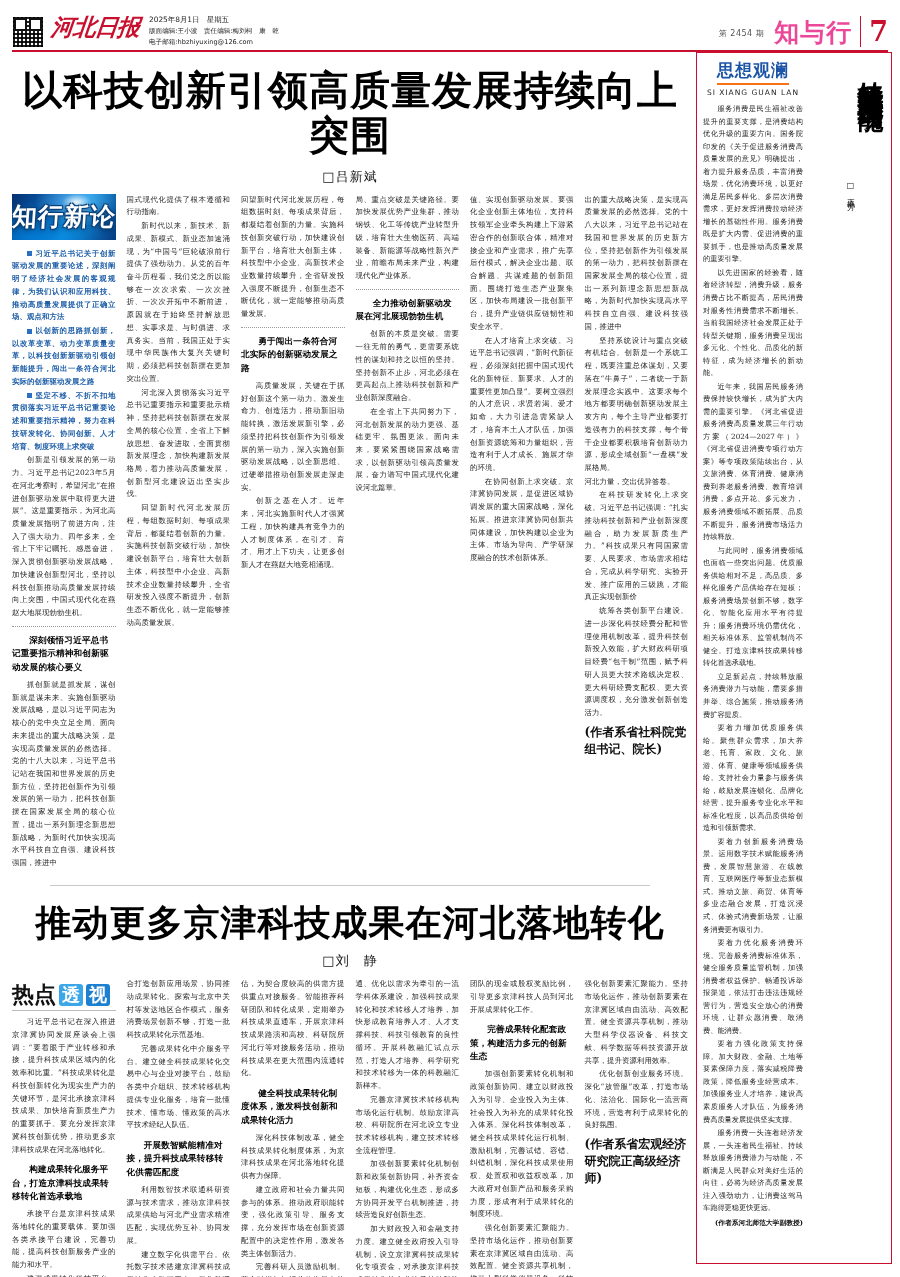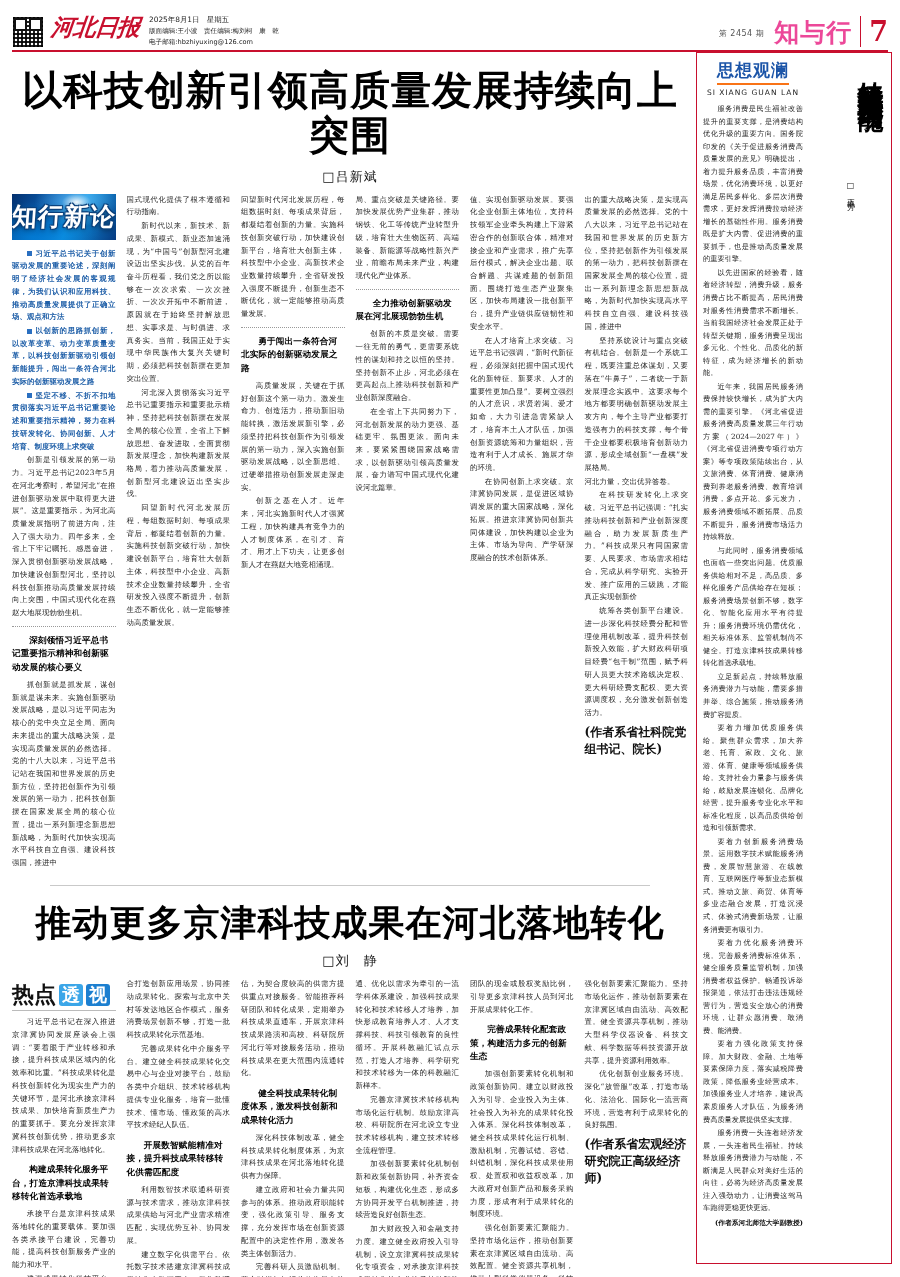--- a/index.html
+++ b/index.html
@@ -234,21 +234,21 @@
             <p class="body blue"><span class="bul"></span>以创新的思路抓创新，以改革变革、动力变革质量变革，以科技创新新驱动引领创新能提升，闯出一条符合河北实际的创新驱动发展之路</p>
             <p class="body blue"><span class="bul"></span>坚定不移、不折不扣地贯彻落实习近平总书记重要论述和重要指示精神，努力在科技研发转化、协同创新、人才培育、制度环境上求突破</p>
             <p class="body">创新是引领发展的第一动力。习近平总书记2023年5月在河北考察时，希望河北“在推进创新驱动发展中取得更大进展”。这是重要指示，为河北高质量发展指明了前进方向，注入了强大动力。四年多来，全省上下牢记嘱托、感恩奋进，深入贯彻创新驱动发展战略，加快建设创新型河北，坚持以科技创新推动高质量发展持续向上突围，中国式现代化在燕赵大地展现勃勃生机。</p>
             <div class="dotrule"></div>
             <h3 class="sub">深刻领悟习近平总书记重要指示精神和创新驱动发展的核心要义</h3>
             <p class="body">抓创新就是抓发展，谋创新就是谋未来。实施创新驱动发展战略，是以习近平同志为核心的党中央立足全局、面向未来提出的重大战略决策，是实现高质量发展的必然选择。党的十八大以来，习近平总书记站在我国和世界发展的历史新方位，坚持把创新作为引领发展的第一动力，把科技创新摆在国家发展全局的核心位置，提出一系列新理念新思想新战略，为新时代加快实现高水平科技自立自强、建设科技强国，推进中</p>
           </div>
 
           <div class="col">
             <p class="body noind">国式现代化提供了根本遵循和行动指南。</p>
-            <p class="body">新时代以来，新技术、新成果、新模式、新业态加速涌现，为“中国号”创新型河北建设迈出坚实步伐。从党的百年奋斗历程看，我们党之所以能够在一次次求索、一次次挫折、一次次开拓中不断前进，原因就在于始终坚持解放思想、实事求是、与时俱进、求真务实。当前，我国正处于实现中华民族伟大复兴关键时期，必须把科技创新摆在更加突出位置。</p>
+            <p class="body">新时代以来，新技术、新成果、新模式、新业态加速涌现，为“中国号”巨轮破浪前行提供了强劲动力。从党的百年奋斗历程看，我们党之所以能够在一次次求索、一次次挫折、一次次开拓中不断前进，原因就在于始终坚持解放思想、实事求是、与时俱进、求真务实。当前，我国正处于实现中华民族伟大复兴关键时期，必须把科技创新摆在更加突出位置。</p>
             <p class="body">河北深入贯彻落实习近平总书记重要指示和重要批示精神，坚持把科技创新摆在发展全局的核心位置，全省上下解放思想、奋发进取，全面贯彻新发展理念，加快构建新发展格局，着力推动高质量发展，创新型河北建设迈出坚实步伐。</p>
             <p class="body">回望新时代河北发展历程，每组数据时刻、每项成果背后，都凝结着创新的力量。实施科技创新突破行动，加快建设创新平台，培育壮大创新主体，科技型中小企业、高新技术企业数量持续攀升，全省研发投入强度不断提升，创新生态不断优化，就一定能够推动高质量发展。</p>
           </div>
 
           <div class="col">
             <p class="body noind">回望新时代河北发展历程，每组数据时刻、每项成果背后，都凝结着创新的力量。实施科技创新突破行动，加快建设创新平台，培育壮大创新主体，科技型中小企业、高新技术企业数量持续攀升，全省研发投入强度不断提升，创新生态不断优化，就一定能够推动高质量发展。</p>
             <div class="dotrule"></div>
             <h3 class="sub">勇于闯出一条符合河北实际的创新驱动发展之路</h3>
             <p class="body">高质量发展，关键在于抓好创新这个第一动力。激发生命力、创造活力，推动新旧动能转换，激活发展新引擎，必须坚持把科技创新作为引领发展的第一动力，深入实施创新驱动发展战略，以全新思维、过硬举措推动创新发展走深走实。</p>
             <p class="body">创新之基在人才。近年来，河北实施新时代人才强冀工程，加快构建具有竞争力的人才制度体系，在引才、育才、用才上下功夫，让更多创新人才在燕赵大地竞相涌现。</p>

